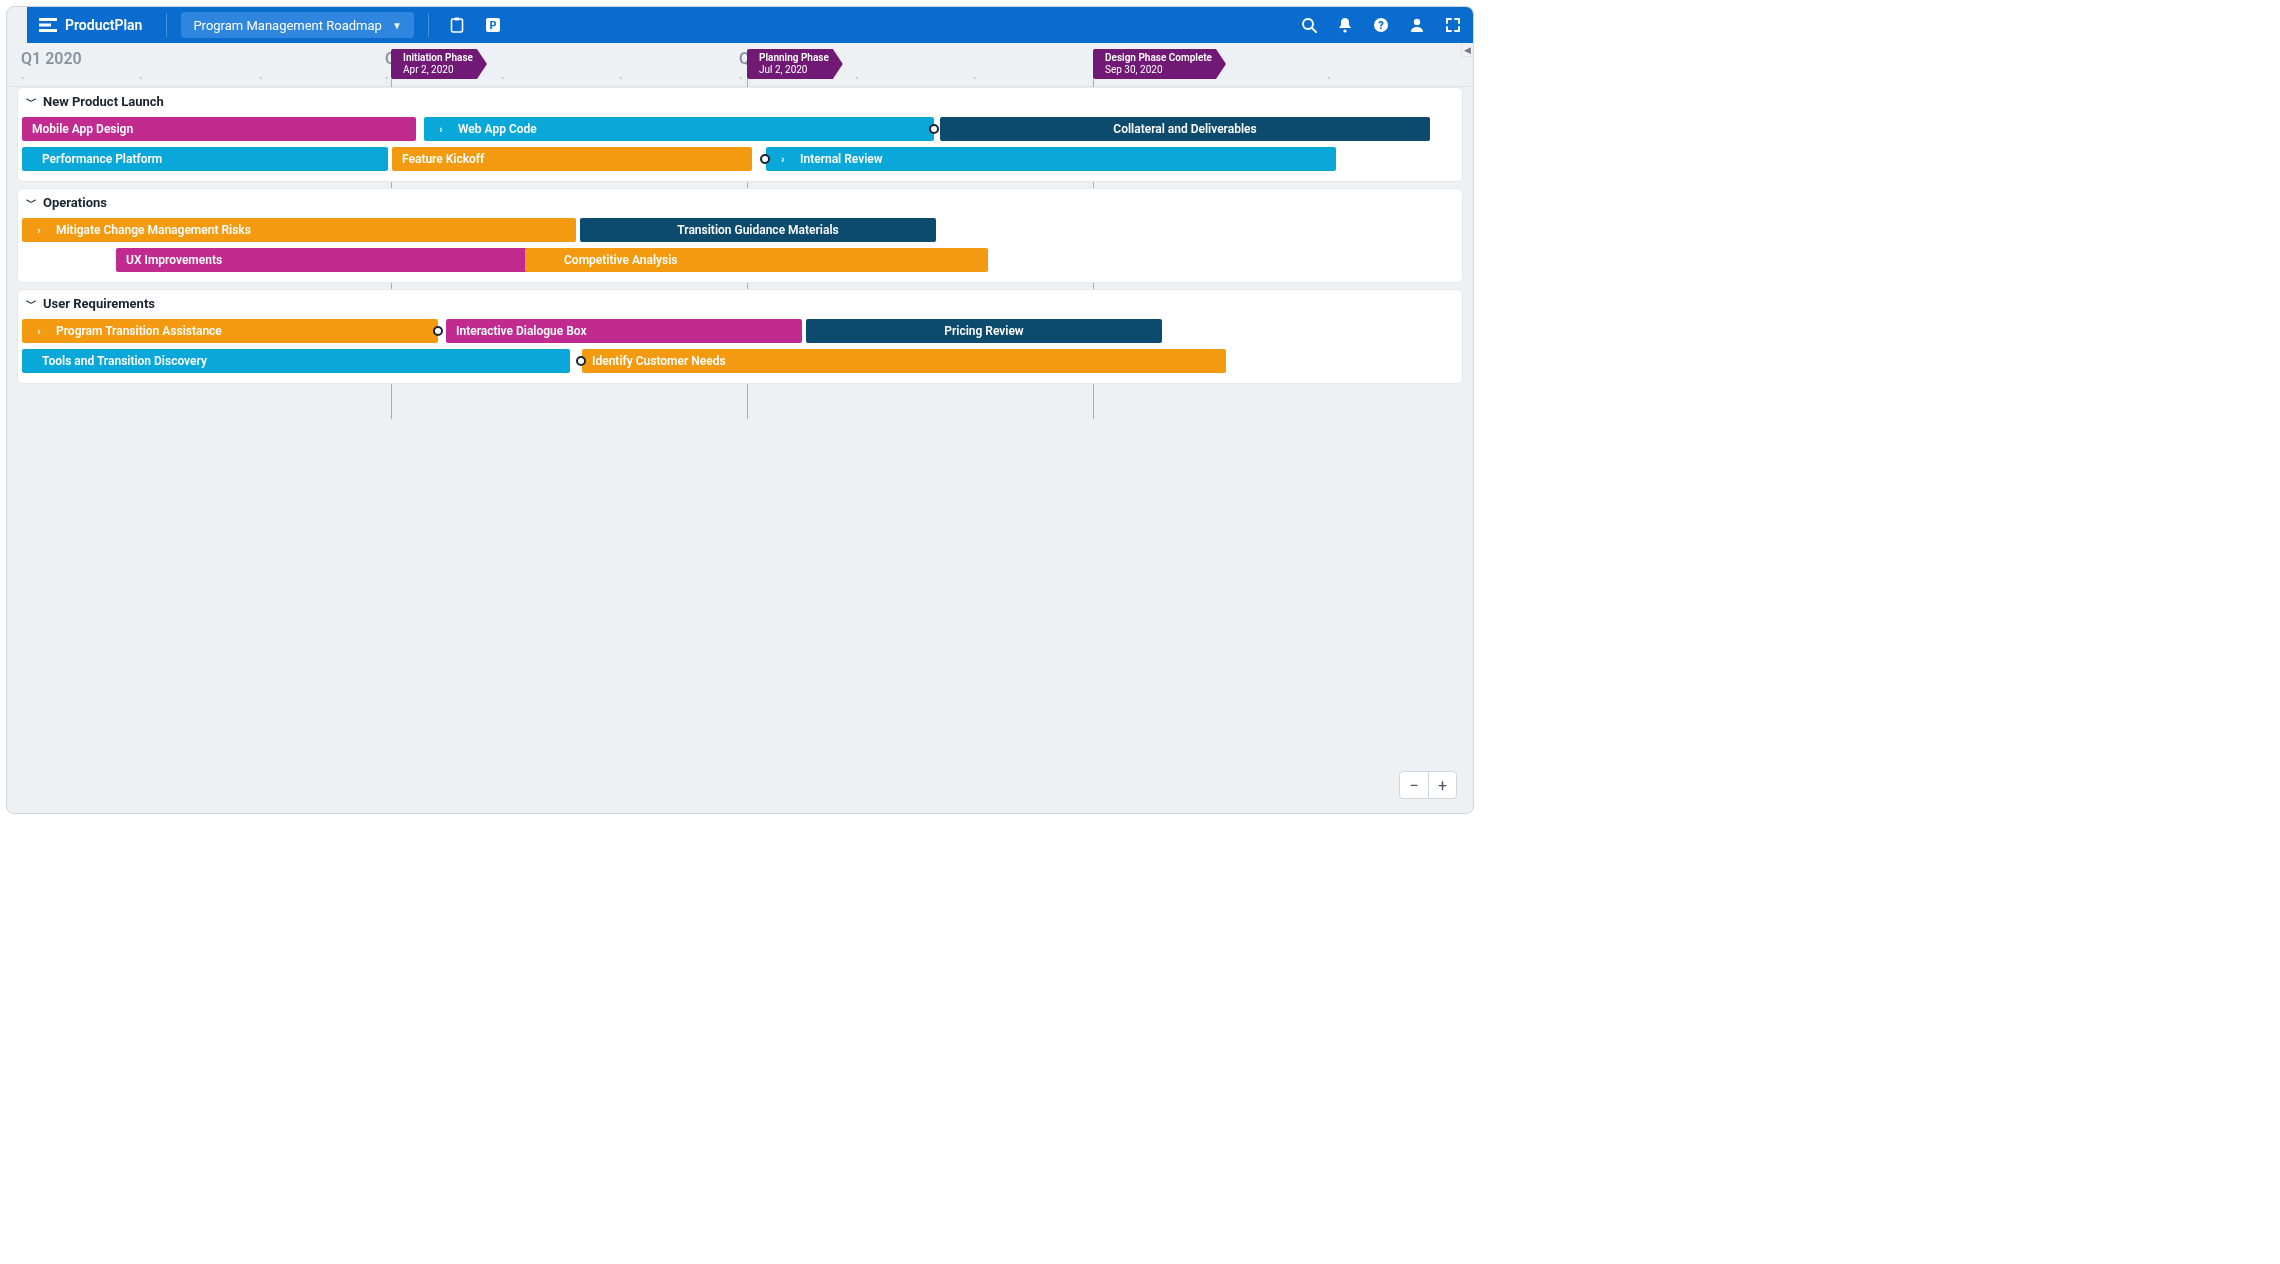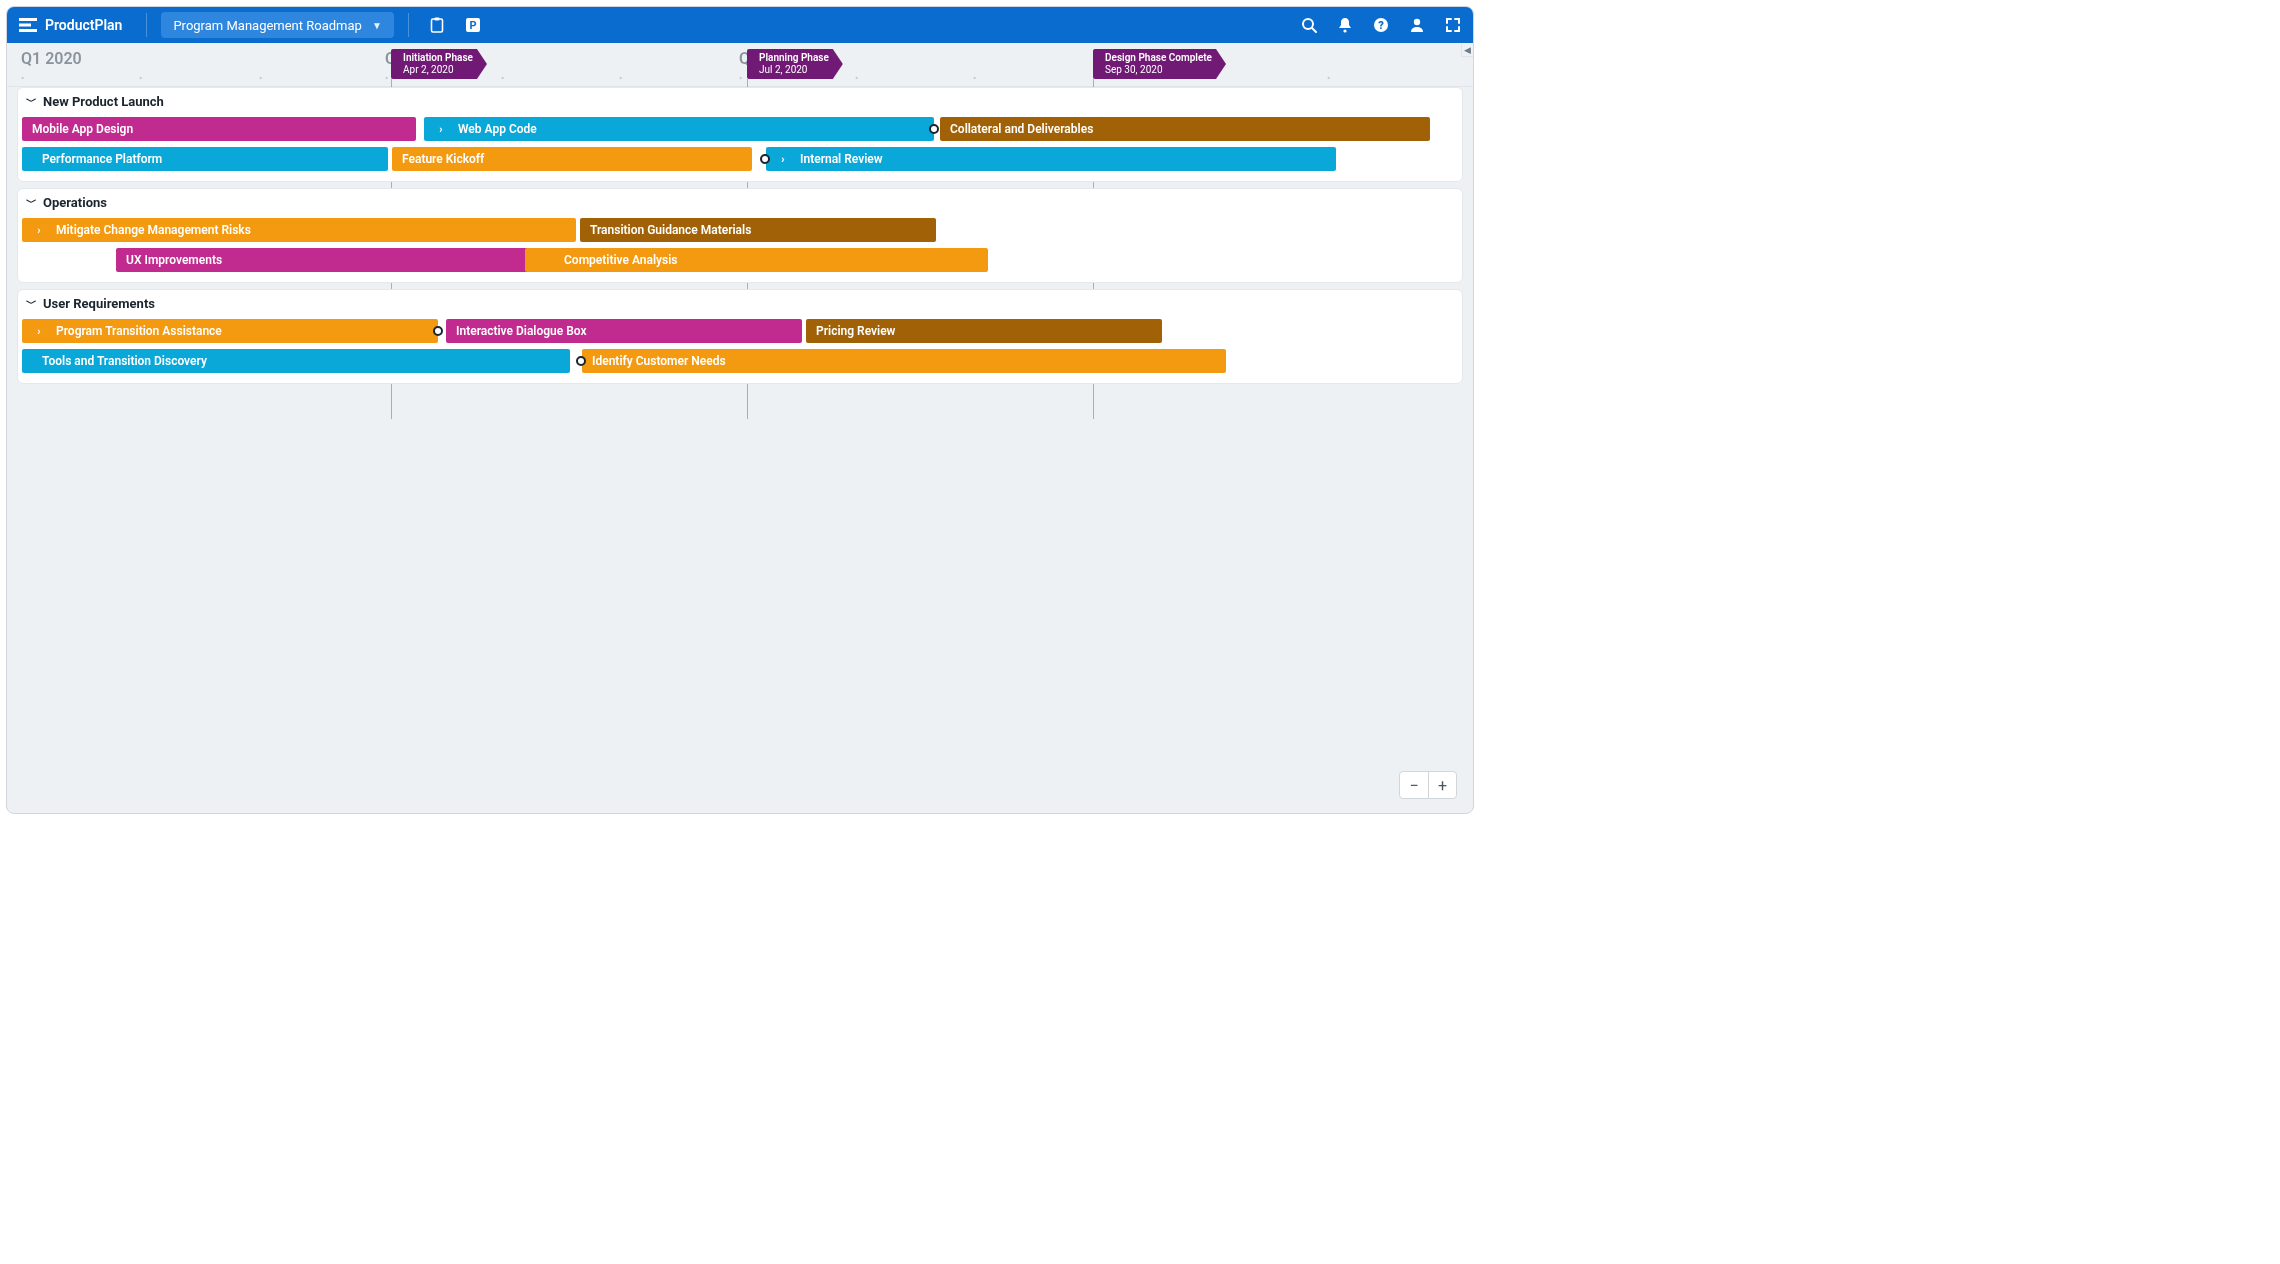--- a/index.html
+++ b/index.html
@@ -23,20 +23,21 @@
   
   .topbar {
     height: 36px;
     background: #0b6ccf;
     display: flex;
     align-items: center;
     color: #fff;
     font-size: 14px;
     padding: 0 6px;
     gap: 8px;
+    margin-left: 20px;
   }
   .brand {
     display: flex; align-items: center; gap: 8px;
     padding: 0 10px 0 6px;
     height: 36px;
     font-weight: 600;
   }
   .brand svg { display: block; }
   .roadmap-select {
     background: #2f86de;
@@ -169,21 +170,21 @@
     width: 10px; height: 10px;
     border: 2px solid #1a2530;
     background: #fff;
     border-radius: 50%;
     top: 7px;
   }
   
   .c-magenta { background: #c12a8e; }
   .c-cyan    { background: #0aa8d8; padding-left: 20px; }
   .c-orange  { background: #f39a11; text-align: center; }
-  .c-navy    { background: #a16207; }
+  .c-navy    { background: #0c4a6e; justify-content: center; }
 
   
   .zoom-controls {
     position: absolute;
     right: 16px; bottom: 14px;
     display: flex;
     border: 1px solid #cfd6dc;
     border-radius: 4px;
     overflow: hidden;
     background: #fff;

